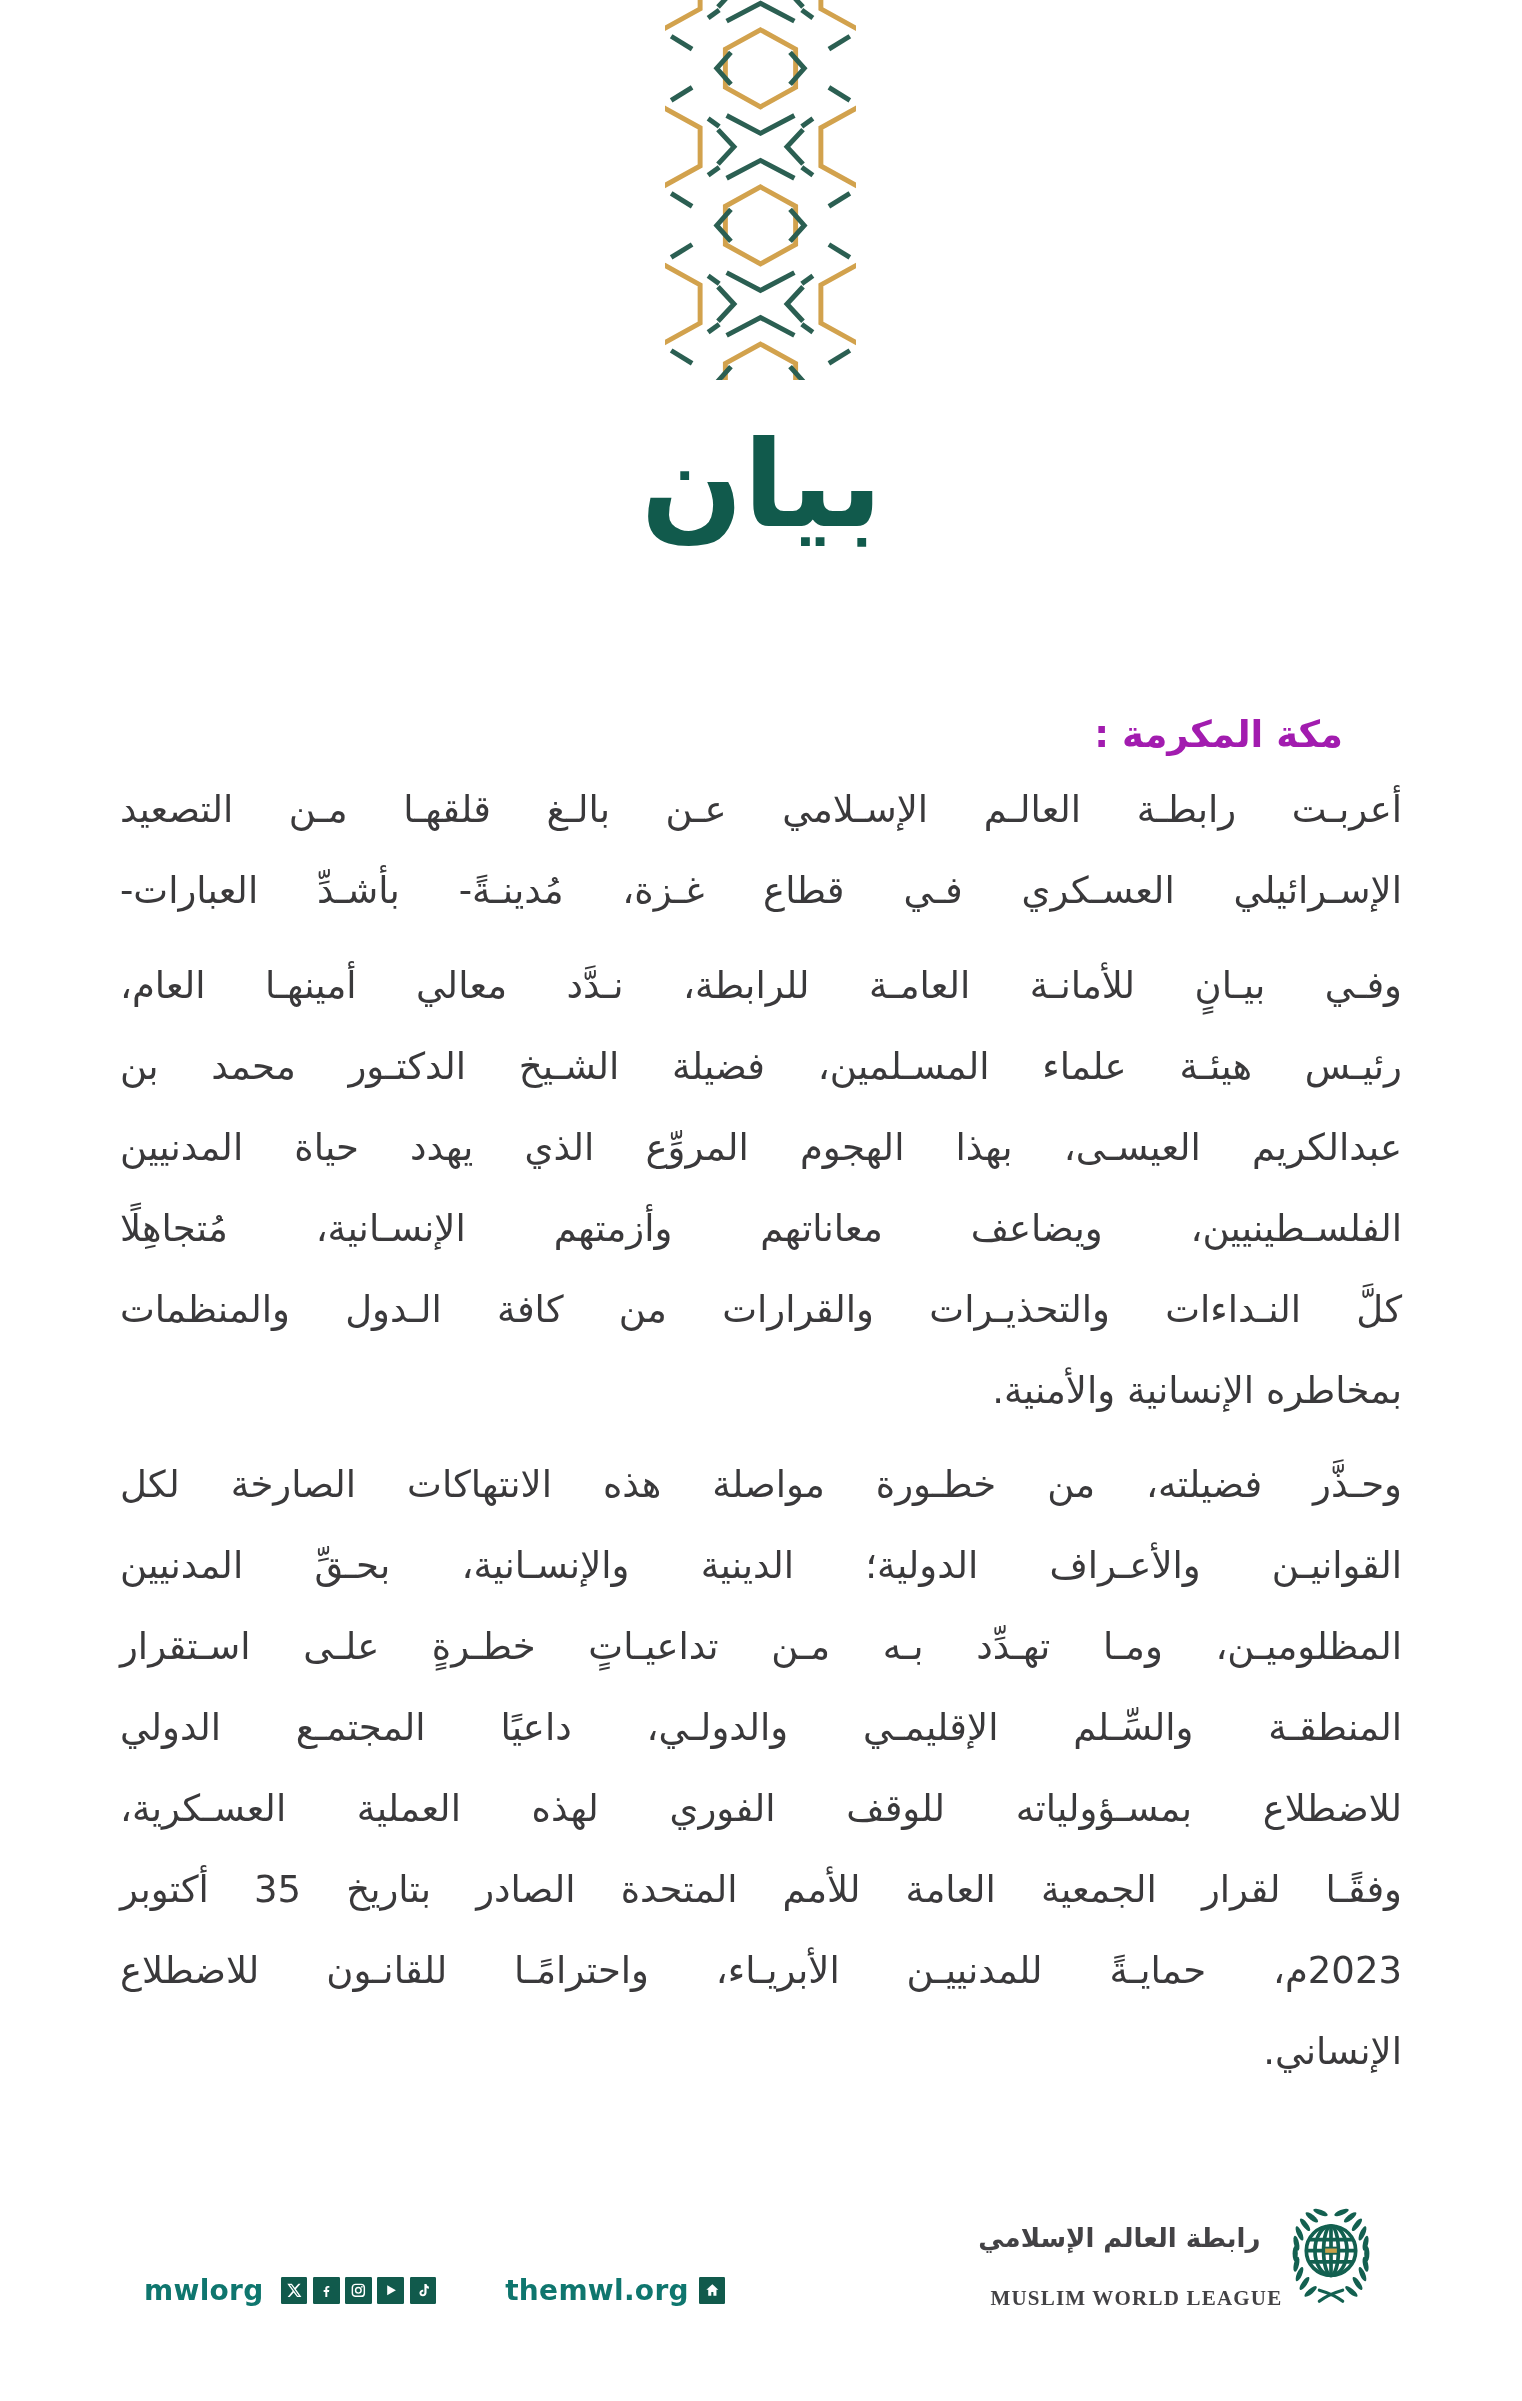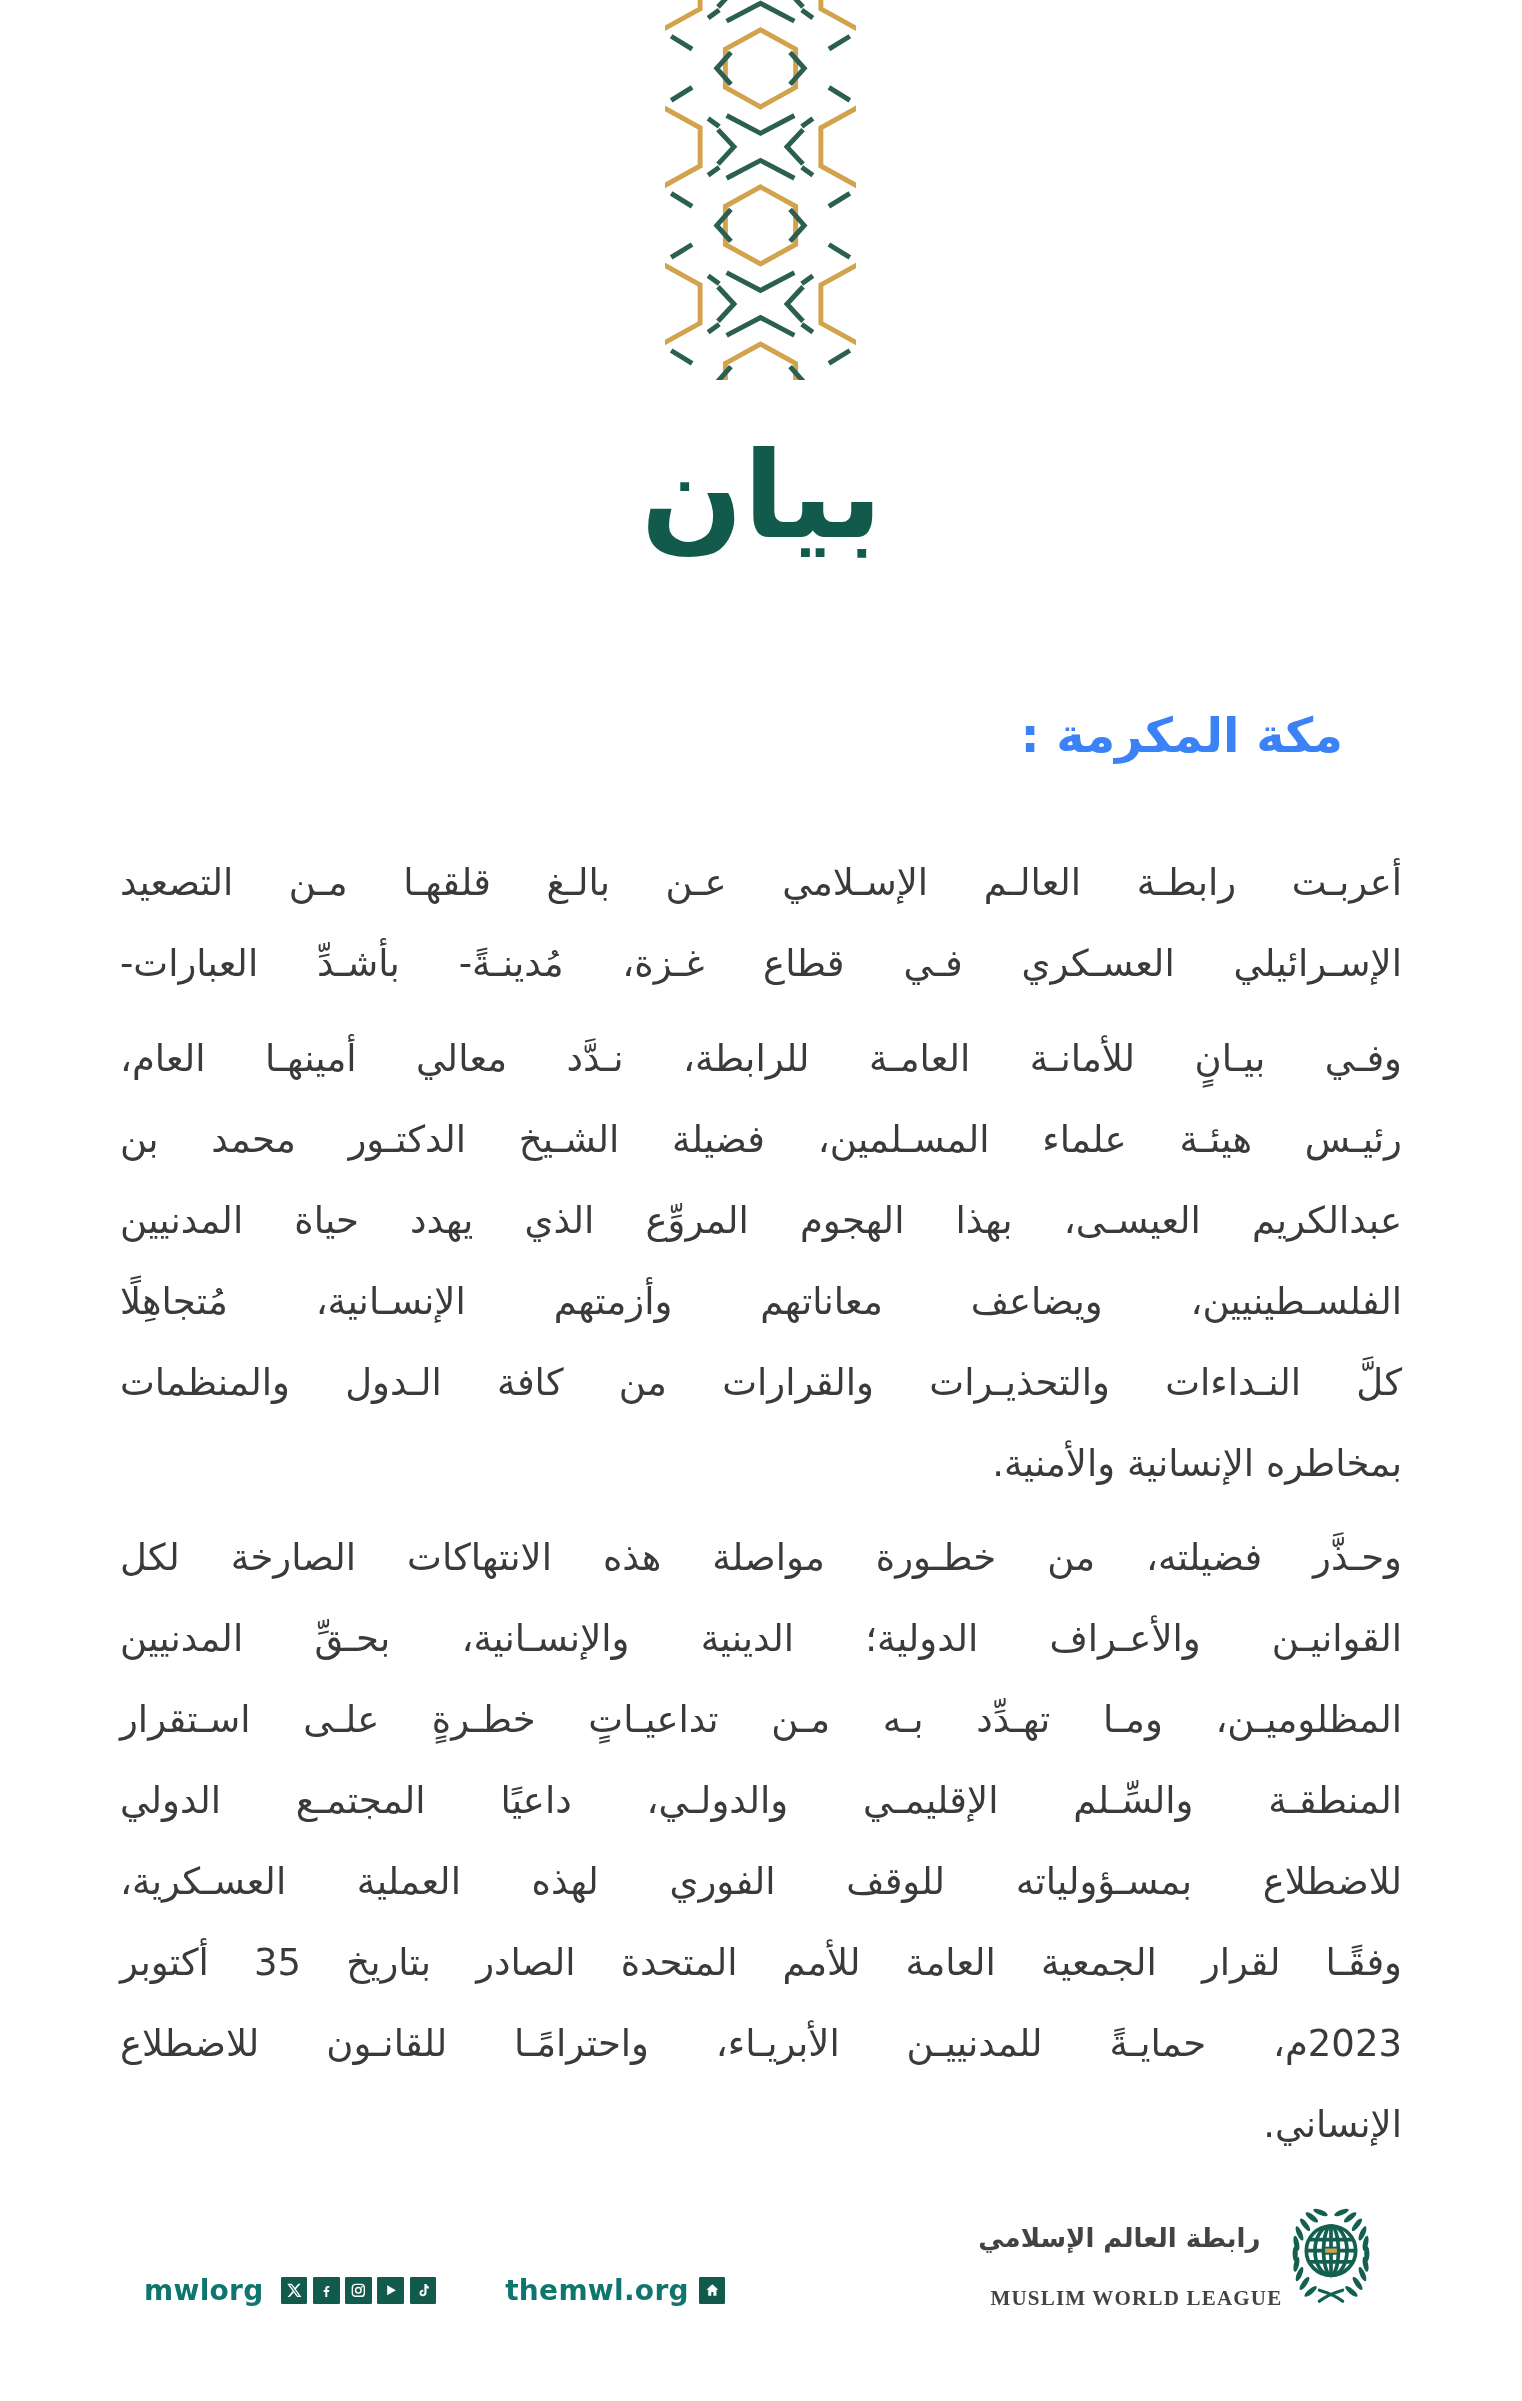--- a/index.html
+++ b/index.html
@@ -9,37 +9,36 @@
     background:#ffffff;
     overflow:hidden;
     font-family:"DejaVu Sans",sans-serif;
   }
   
   .ornament{
     position:absolute;top:0;left:665px;width:191px;height:380px;
   }
   
   .doc-title{
-    position:absolute;top:400px;left:0;right:0;
+    position:absolute;top:389px;left:0;right:0;
     text-align:center;
     font-size:120px;line-height:191px;font-weight:bold;
     color:#115A4C;
     direction:rtl;
   }
   
   .content{
     position:absolute;left:120px;top:701px;width:1282px;
     direction:rtl;
   }
   .location{
-    font-size:48px;line-height:68px;font-weight:bold;
-    color:#3b82f6;text-align:right;
+    font-size:37px;line-height:68px;font-weight:bold;
+    color:#a21caf;text-align:right;
     padding-left:59px; 
     padding-right:59px;padding-left:0;
-    margin-bottom:73px;
   }
   .para{margin:0 0 13.6px 0;}
   .tline{
     font-size:37px;line-height:81px;font-weight:normal;
     color:#3A393B;
     text-align:justify;
     text-align-last:justify;
     white-space:normal;
     height:81px;overflow:visible;
   }

